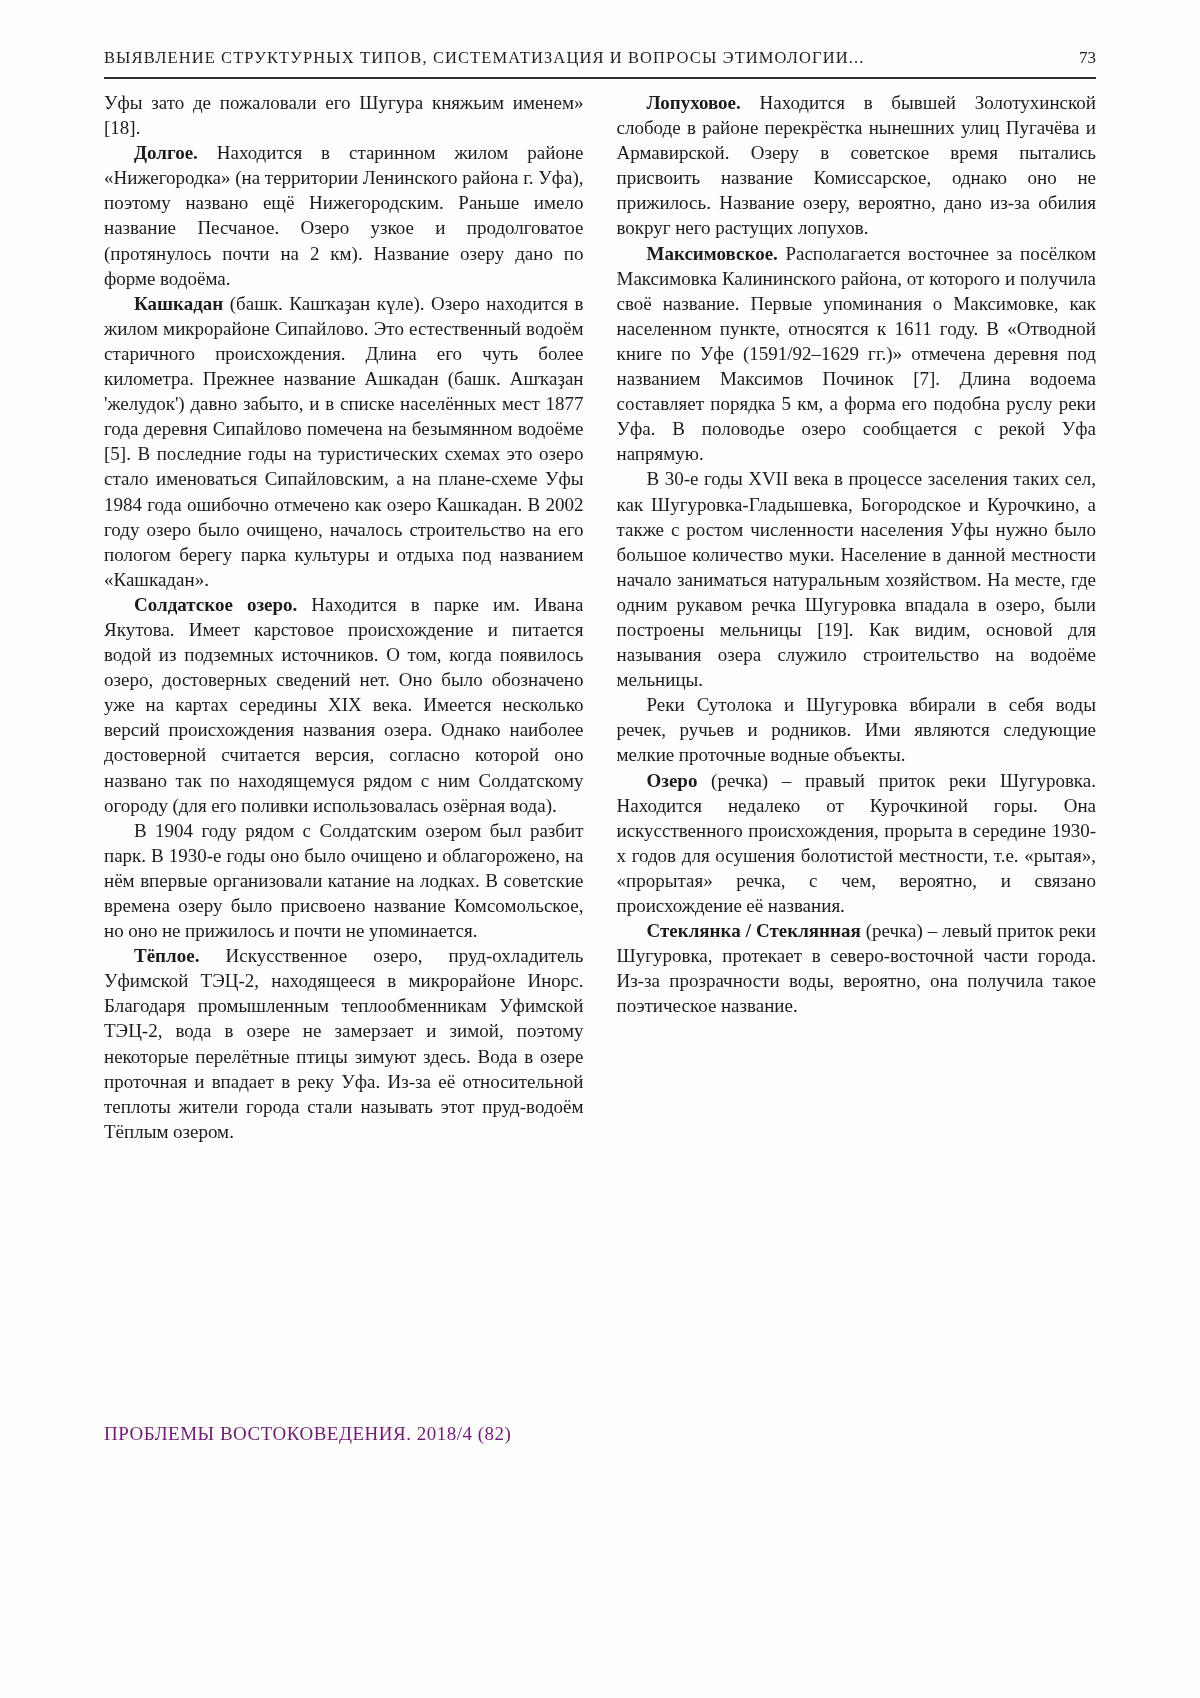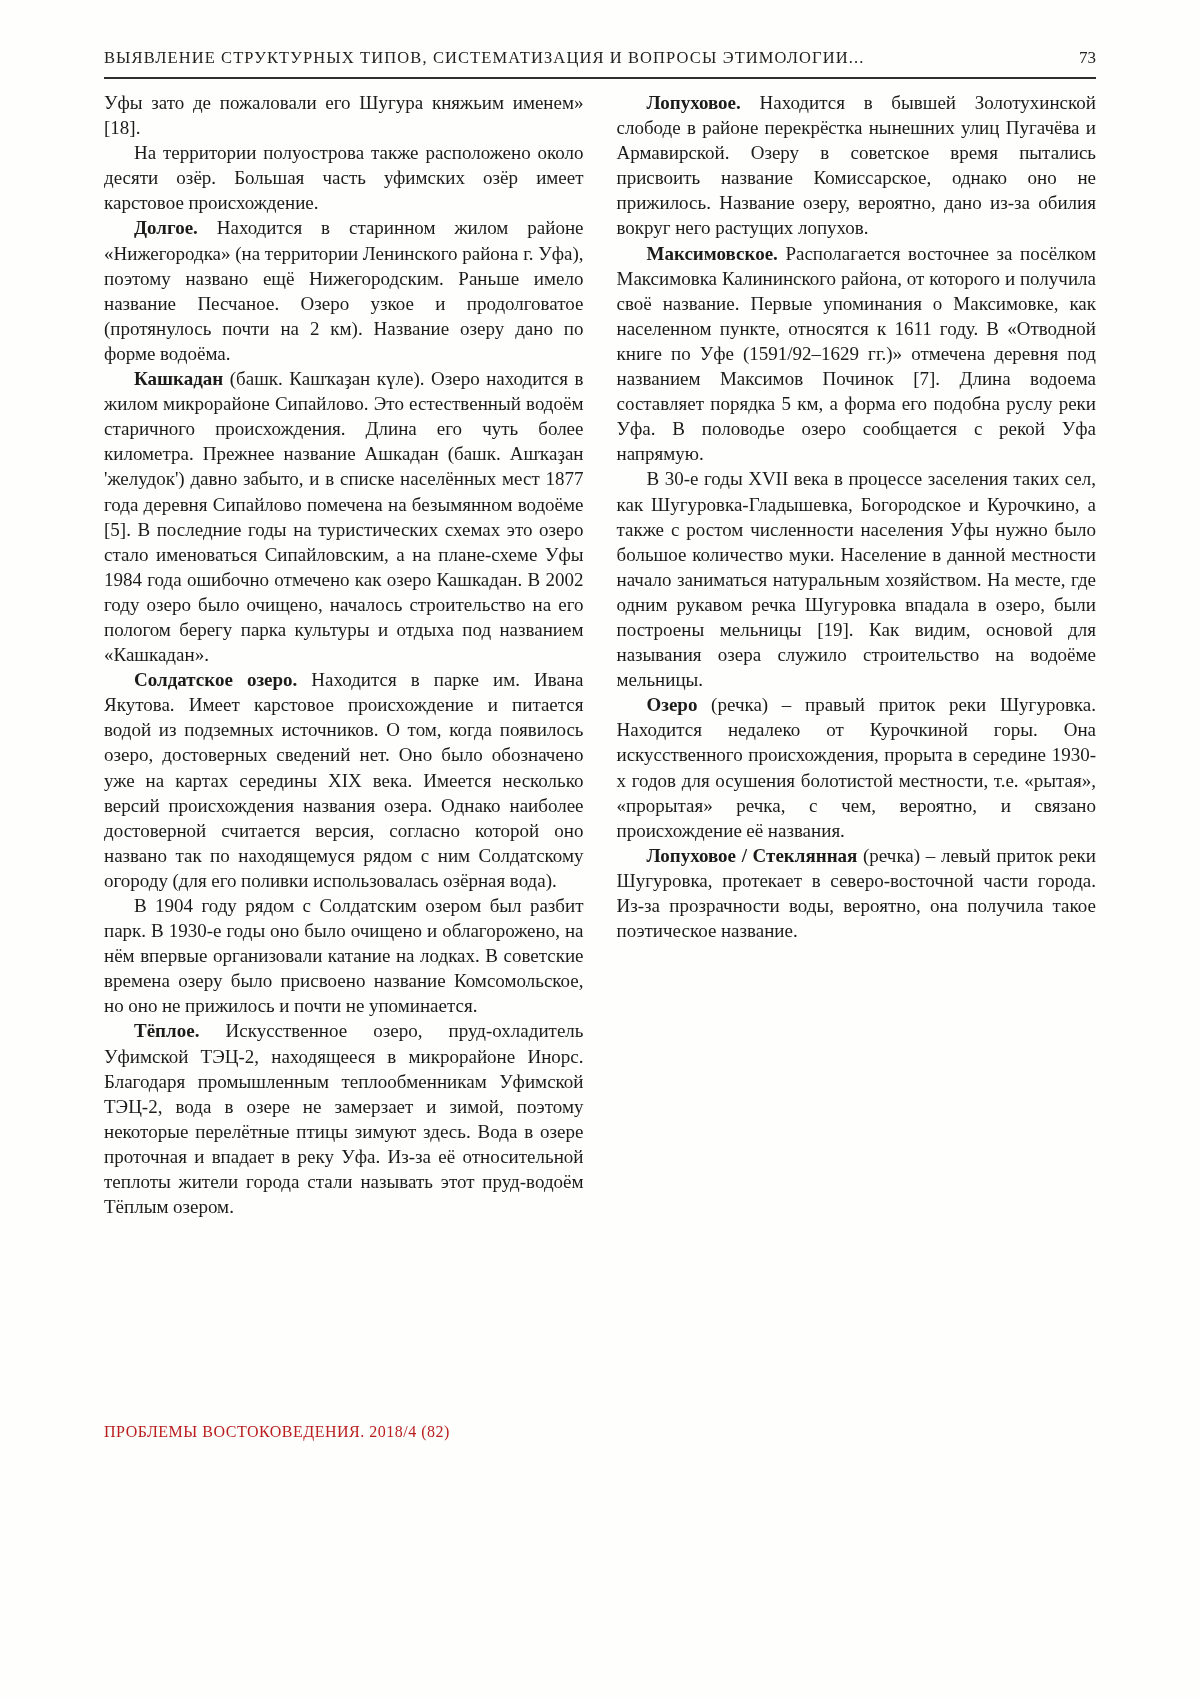--- a/index.html
+++ b/index.html
@@ -53,51 +53,51 @@
     word-spacing: -0.2px;
   }
   p.para { margin: 0; }
   p.para.indent { text-indent: 30px; }
   .b { font-weight: bold; }
   .i { }
   .page-footer {
     position: absolute;
     left: 104px;
     top: 1423px;
-    font-size: 16px;
+    font-size: 19px;
     letter-spacing: 0.5px;
-    color: #b91c1c;
+    color: #701a75;
   }
 </style>
 </head>
 <body>
 
 <div class="page">
 
   <div class="page-header">
     <span class="running-title">ВЫЯВЛЕНИЕ СТРУКТУРНЫХ ТИПОВ, СИСТЕМАТИЗАЦИЯ И ВОПРОСЫ ЭТИМОЛОГИИ...</span>
     <span class="page-number">73</span>
   </div>
 
   <div class="columns">
     <div class="column">
         <p class="para"><span>Уфы зато де пожаловали его Шугура княжьим именем» [18].</span></p>
-        <p class="para indent"><span>На территории полуострова также расположено около десяти озёр. Большая часть уфимских озёр имеет карстовое происхождение.</span></p>
         <p class="para indent"><span class="b i">Долгое.</span><span> Находится в старинном жилом районе «Нижегородка» (на территории Ленинского района г. Уфа), поэтому названо ещё </span><span class="i">Нижегородским</span><span>. Раньше имело название </span><span class="i">Песчаное</span><span>. Озеро узкое и продолговатое (протянулось почти на 2 км). Название озеру дано по форме водоёма.</span></p>
         <p class="para indent"><span class="b">Кашкадан</span><span> (башк. </span><span class="i">Кашҡаҙан күле</span><span>). Озеро находится в жилом микрорайоне Сипайлово. Это естественный водоём старичного происхождения. Длина его чуть более километра. Прежнее название </span><span class="i">Ашкадан</span><span> (башк. </span><span class="i">Ашҡаҙан</span><span> 'желудок') давно забыто, и в списке населённых мест 1877 года деревня Сипайлово помечена на безымянном водоёме [5]. В последние годы на туристических схемах это озеро стало именоваться </span><span class="i">Сипайловским</span><span>, а на плане-схеме Уфы 1984 года ошибочно отмечено как озеро </span><span class="i">Кашкадан</span><span>. В 2002 году озеро было очищено, началось строительство на его пологом берегу парка культуры и отдыха под названием «Кашкадан».</span></p>
         <p class="para indent"><span class="b i">Солдатское озеро.</span><span> Находится в парке им. Ивана Якутова. Имеет карстовое происхождение и питается водой из подземных источников. О том, когда появилось озеро, достоверных сведений нет. Оно было обозначено уже на картах середины XIX века. Имеется несколько версий происхождения названия озера. Однако наиболее достоверной считается версия, согласно которой оно названо так по находящемуся рядом с ним Солдатскому огороду (для его поливки использовалась озёрная вода).</span></p>
         <p class="para indent"><span>В 1904 году рядом с Солдатским озером был разбит парк. В 1930-е годы оно было очищено и облагорожено, на нём впервые организовали катание на лодках. В советские времена озеру было присвоено название </span><span class="i">Комсомольское</span><span>, но оно не прижилось и почти не упоминается.</span></p>
         <p class="para indent"><span class="b i">Тёплое.</span><span> Искусственное озеро, пруд-охладитель Уфимской ТЭЦ-2, находящееся в микрорайоне Инорс. Благодаря промышленным теплообменникам Уфимской ТЭЦ-2, вода в озере не замерзает и зимой, поэтому некоторые перелётные птицы зимуют здесь. Вода в озере проточная и впадает в реку Уфа. Из-за её относительной теплоты жители города стали называть этот пруд-водоём </span><span class="i">Тёплым озером.</span></p>
       </div>
     <div class="column">
         <p class="para indent"><span class="b i">Лопуховое.</span><span> Находится в бывшей Золотухинской слободе в районе перекрёстка нынешних улиц Пугачёва и Армавирской. Озеру в советское время пытались присвоить название </span><span class="i">Комиссарское</span><span>, однако оно не прижилось. Название озеру, вероятно, дано из-за обилия вокруг него растущих лопухов.</span></p>
         <p class="para indent"><span class="b i">Максимовское.</span><span> Располагается восточнее за посёлком Максимовка Калининского района, от которого и получила своё название. Первые упоминания о Максимовке, как населенном пункте, относятся к 1611 году. В «Отводной книге по Уфе (1591/92–1629 гг.)» отмечена деревня под названием Максимов Починок [7]. Длина водоема составляет порядка 5 км, а форма его подобна руслу реки Уфа. В половодье озеро сообщается с рекой Уфа напрямую.</span></p>
         <p class="para indent"><span>В 30-е годы XVII века в процессе заселения таких сел, как Шугуровка-Гладышевка, Богородское и Курочкино, а также с ростом численности населения Уфы нужно было большое количество муки. Население в данной местности начало заниматься натуральным хозяйством. На месте, где одним рукавом речка Шугуровка впадала в озеро, были построены мельницы [19]. Как видим, основой для называния озера служило строительство на водоёме мельницы.</span></p>
+        <p class="para indent"><span>Реки Сутолока и Шугуровка вбирали в себя воды речек, ручьев и родников. Ими являются следующие мелкие проточные водные объекты.</span></p>
         <p class="para indent"><span class="b i">Озеро</span><span> (речка) – правый приток реки Шугуровка. Находится недалеко от Курочкиной горы. Она искусственного происхождения, прорыта в середине 1930-х годов для осушения болотистой местности, т.е. «рытая», «прорытая» речка, с чем, вероятно, и связано происхождение её названия.</span></p>
-        <p class="para indent"><span class="b i">Лопуховое / Стеклянная</span><span> (речка) – левый приток реки Шугуровка, протекает в северо-восточной части города. Из-за прозрачности воды, вероятно, она получила такое поэтическое название.</span></p>
+        <p class="para indent"><span class="b i">Стеклянка / Стеклянная</span><span> (речка) – левый приток реки Шугуровка, протекает в северо-восточной части города. Из-за прозрачности воды, вероятно, она получила такое поэтическое название.</span></p>
       </div>
   </div>
 
   <div class="page-footer">
     <span>ПРОБЛЕМЫ ВОСТОКОВЕДЕНИЯ. 2018/4 (82)</span>
   </div>
 
 </div>
 
 </body></html>

